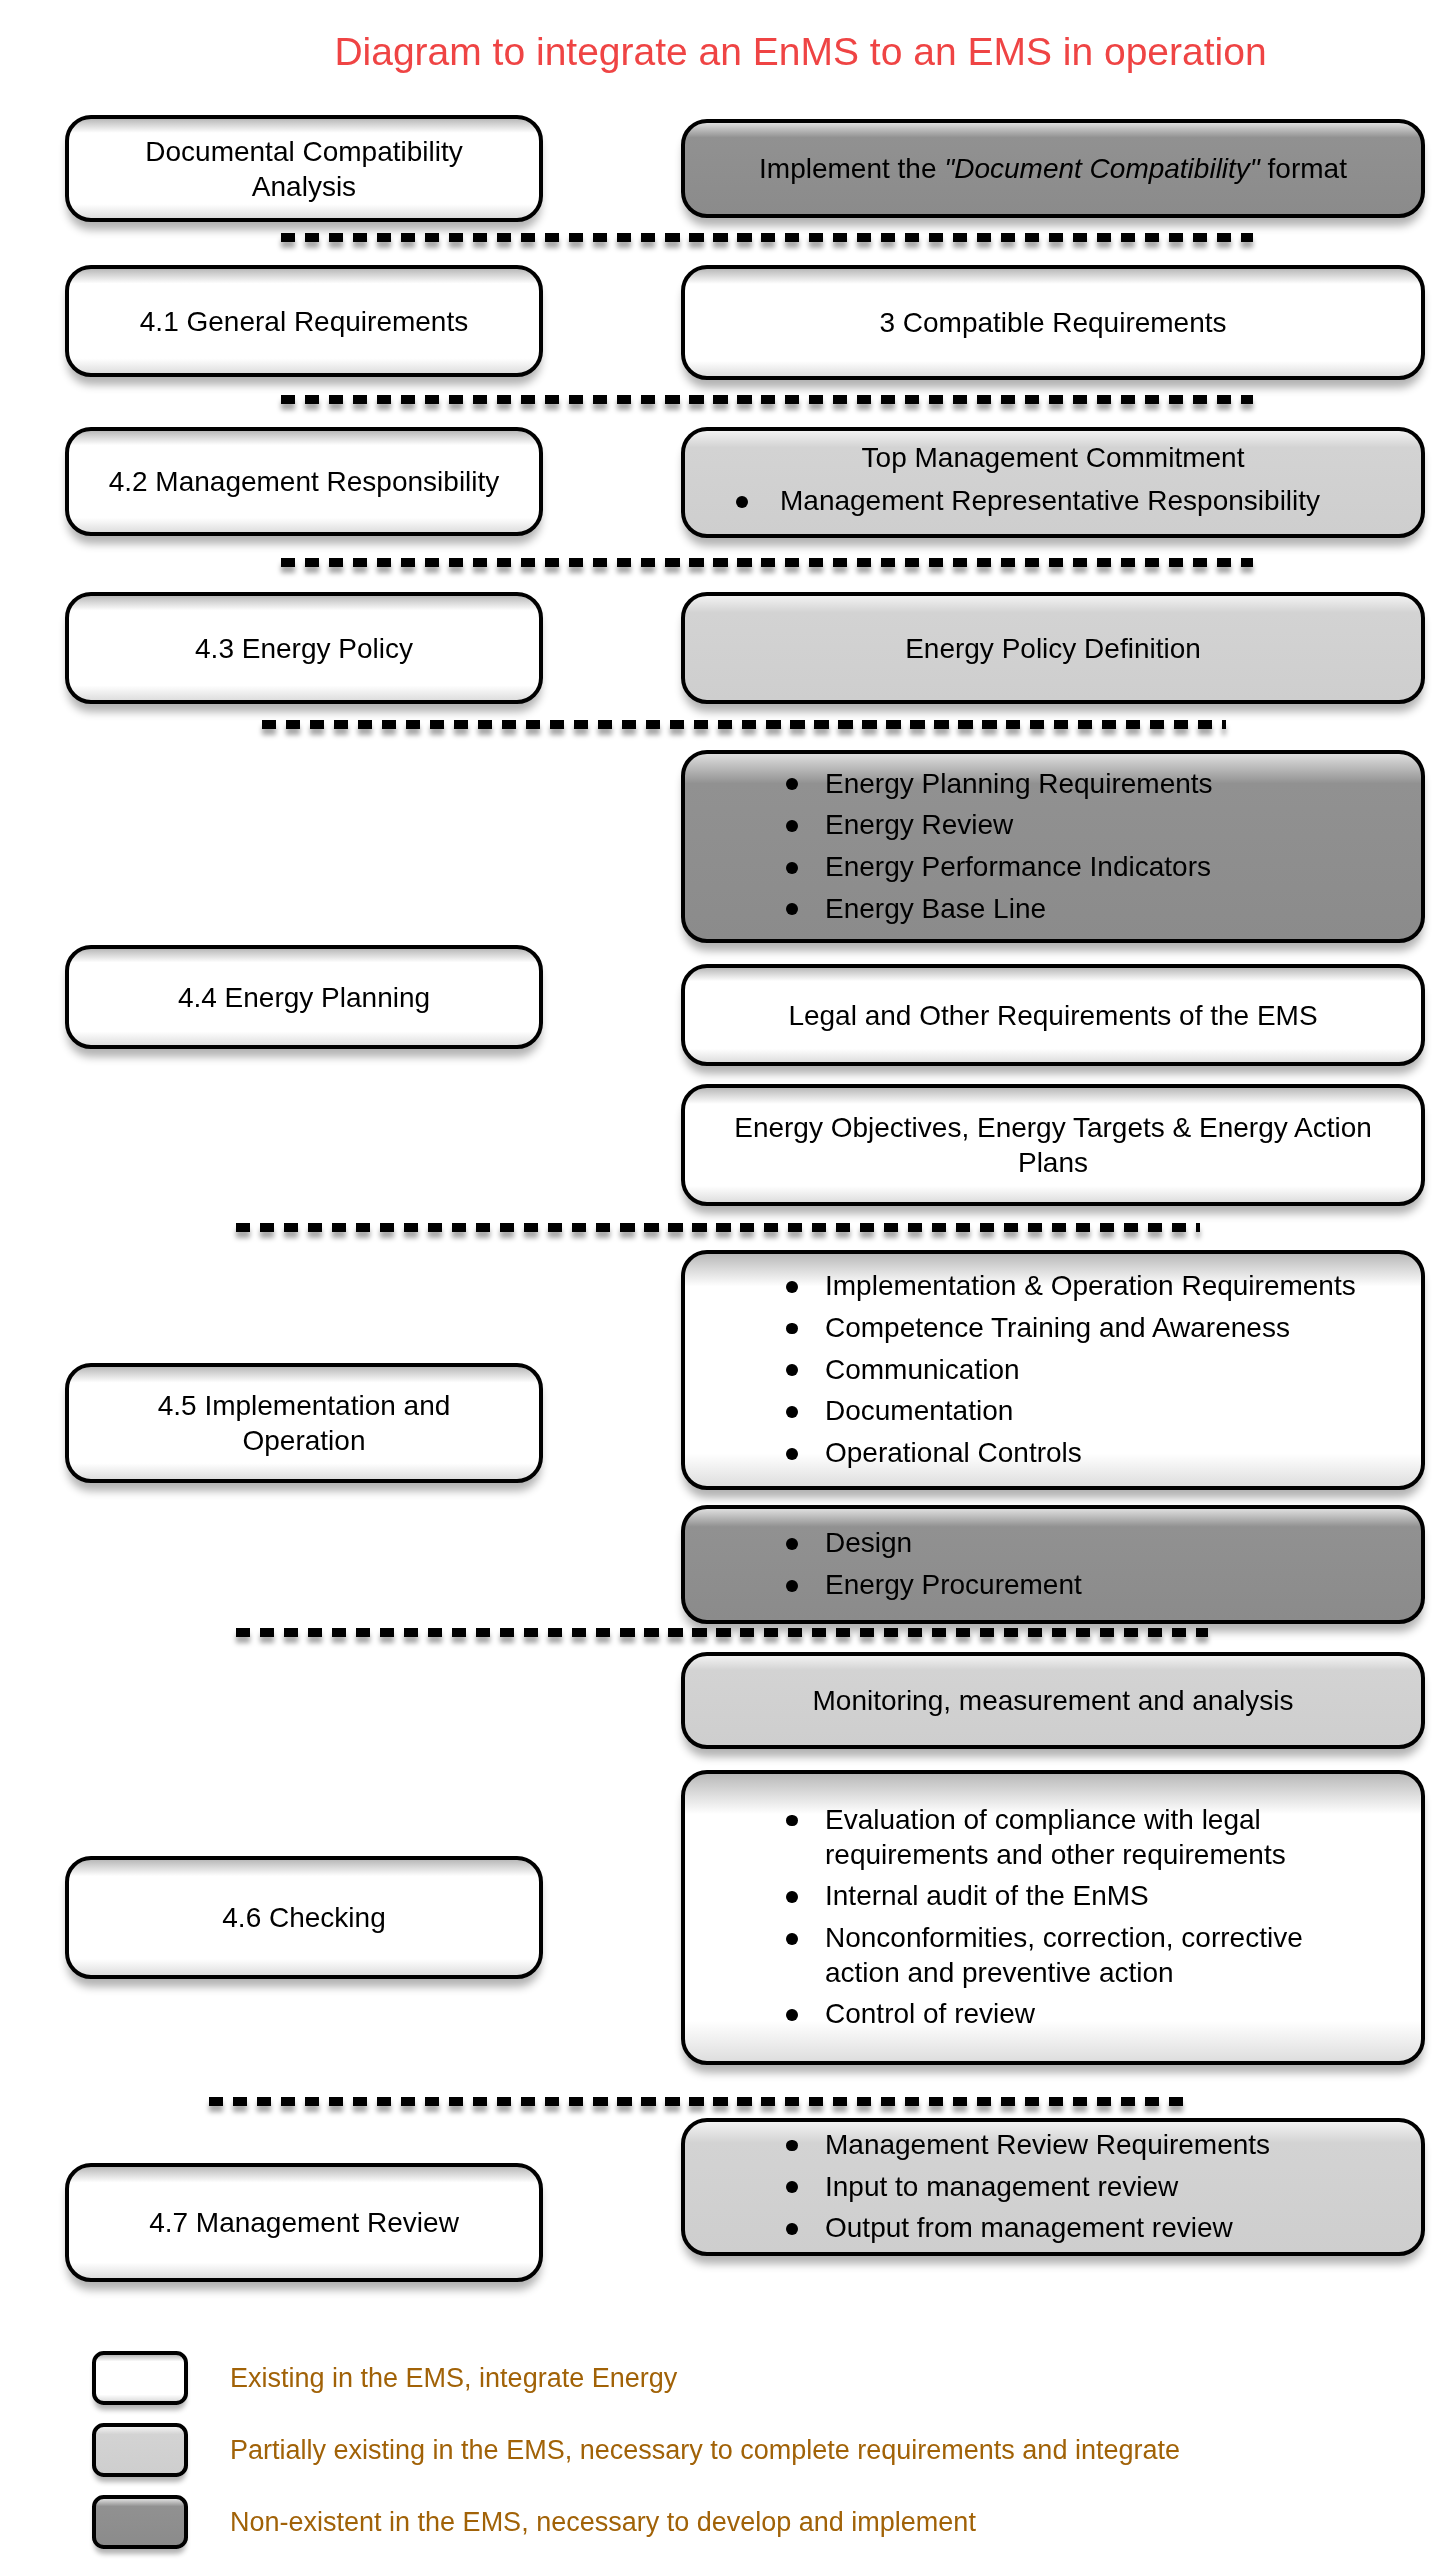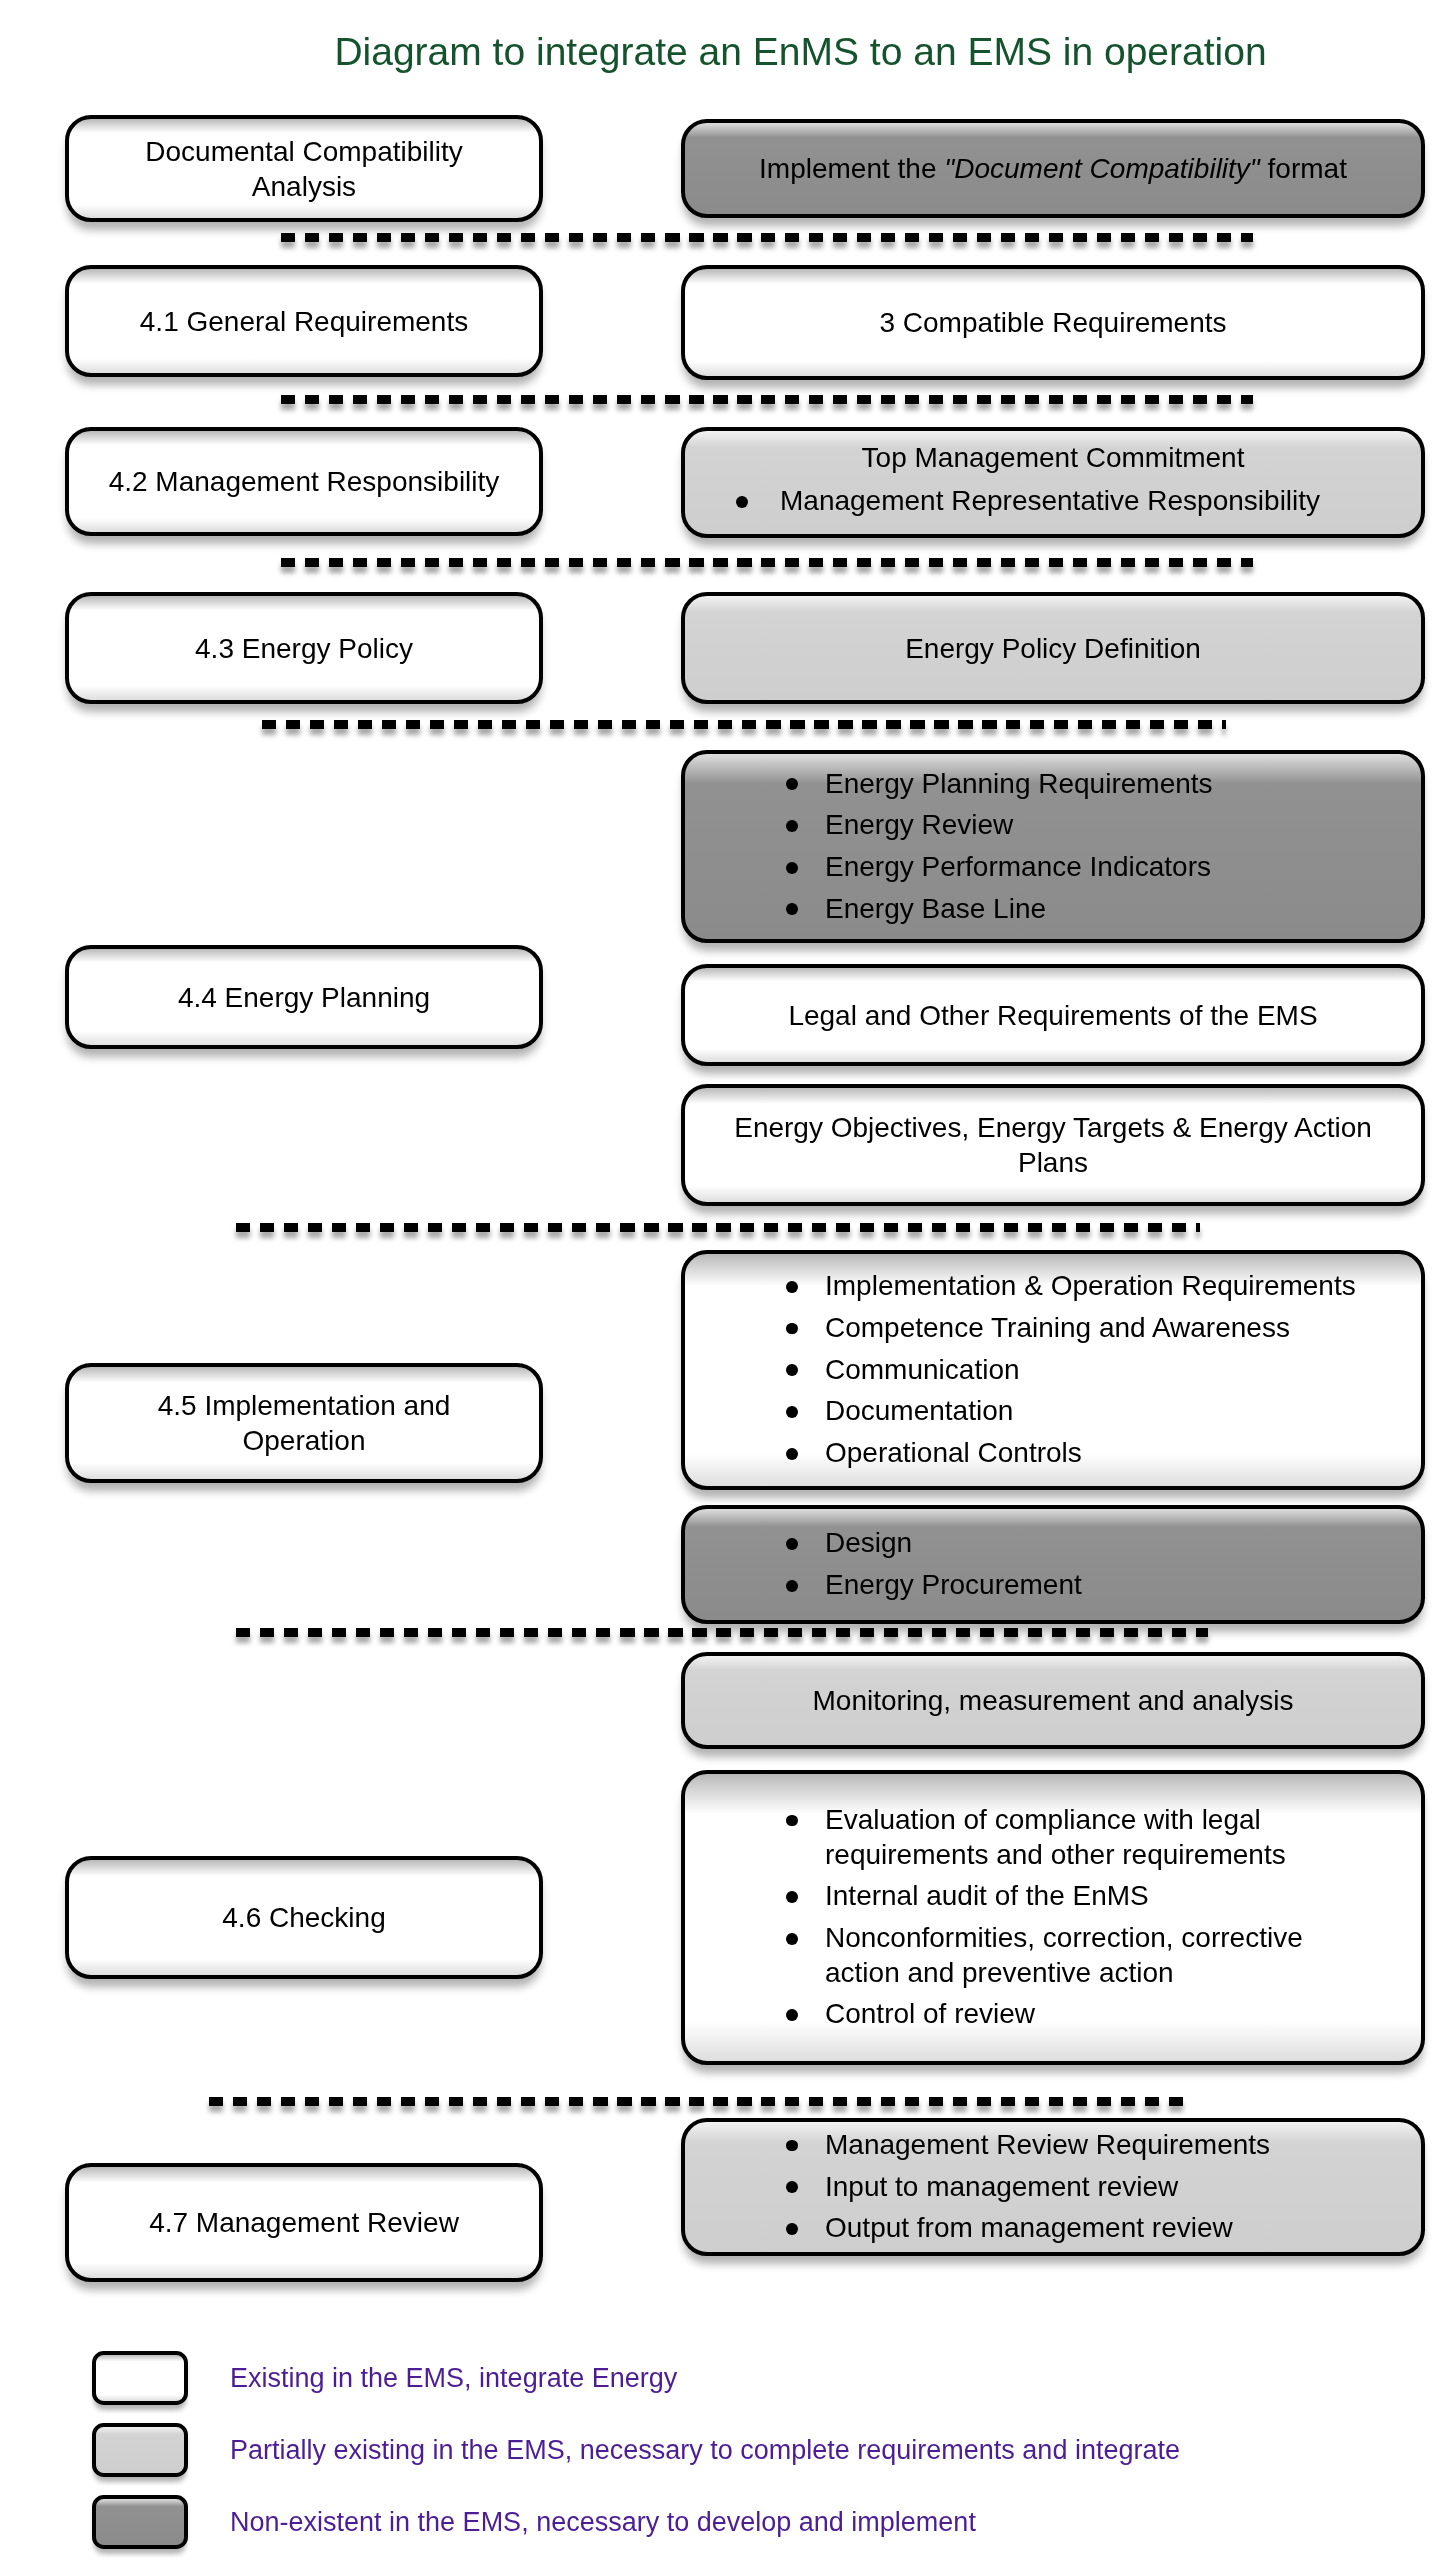--- a/index.html
+++ b/index.html
@@ -13,21 +13,21 @@
     overflow: hidden;
   }
   .title {
     position: absolute;
     top: 30px;
     left: 155px;
     width: 1291px;
     text-align: center;
     font-size: 39px;
     letter-spacing: 0px;
-    color: #14532d;
+    color: #ef4444;
   }
   .box {
     position: absolute;
     box-sizing: border-box;
     border: 4.8px solid #000;
     border-radius: 26px;
     display: flex;
     flex-direction: column;
     justify-content: center;
     align-items: center;
@@ -96,21 +96,21 @@
     border-radius: 11.8px;
     box-shadow: 0 6.4px 5.4px -2.1px rgba(0,0,0,0.30);
   }
   .legend-label {
     position: absolute;
     left: 230px;
     height: 54px;
     display: flex;
     align-items: center;
     font-size: 27px;
-    color: #4c1d95;
+    color: #a16207;
     white-space: nowrap;
   }
 </style>
 </head>
 <body>
 
 <div class="canvas">
 
   <div class="title">Diagram to integrate an EnMS to an EMS in operation</div>
 

